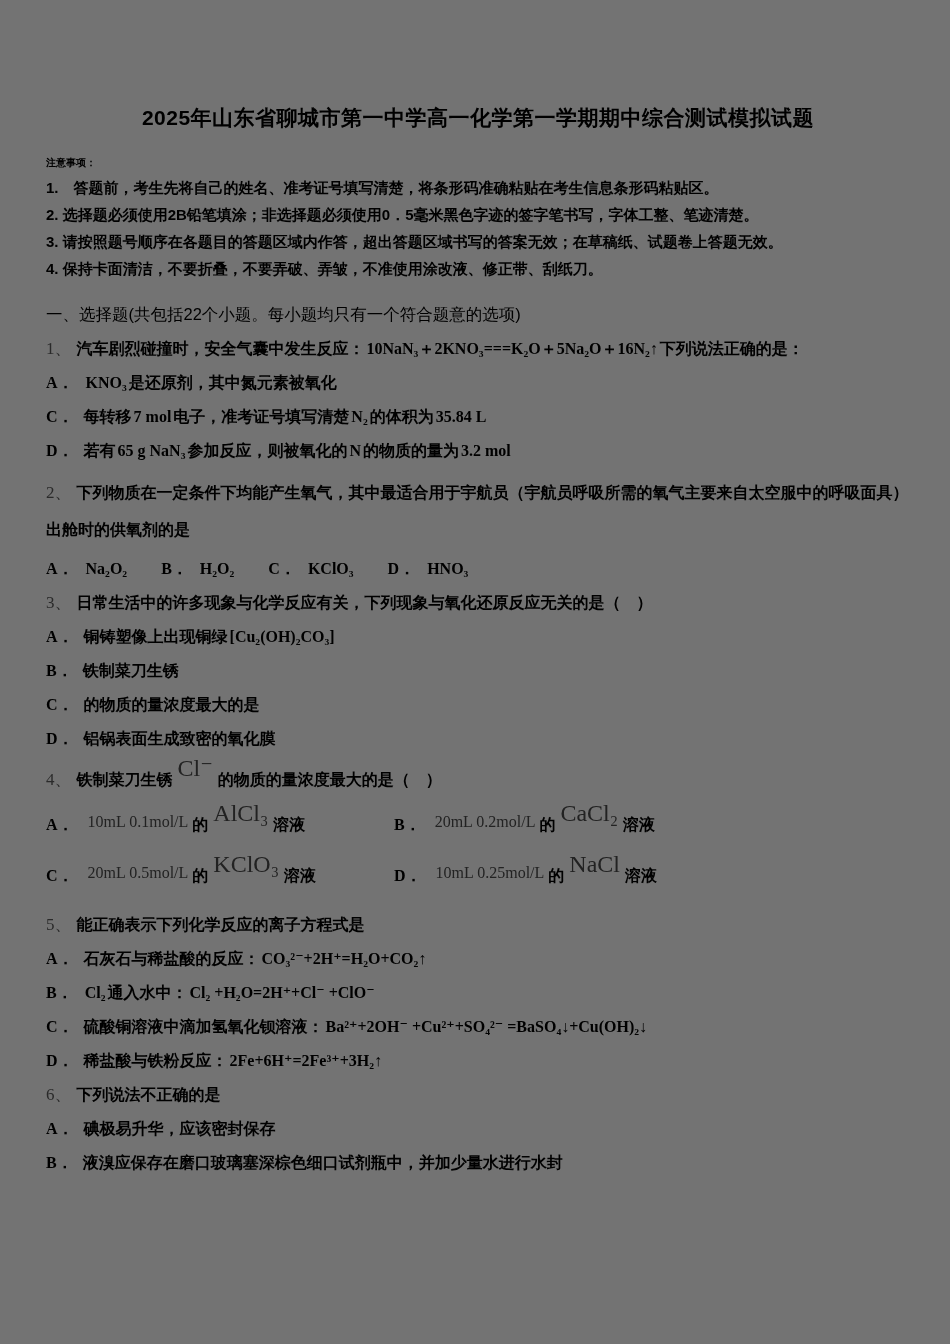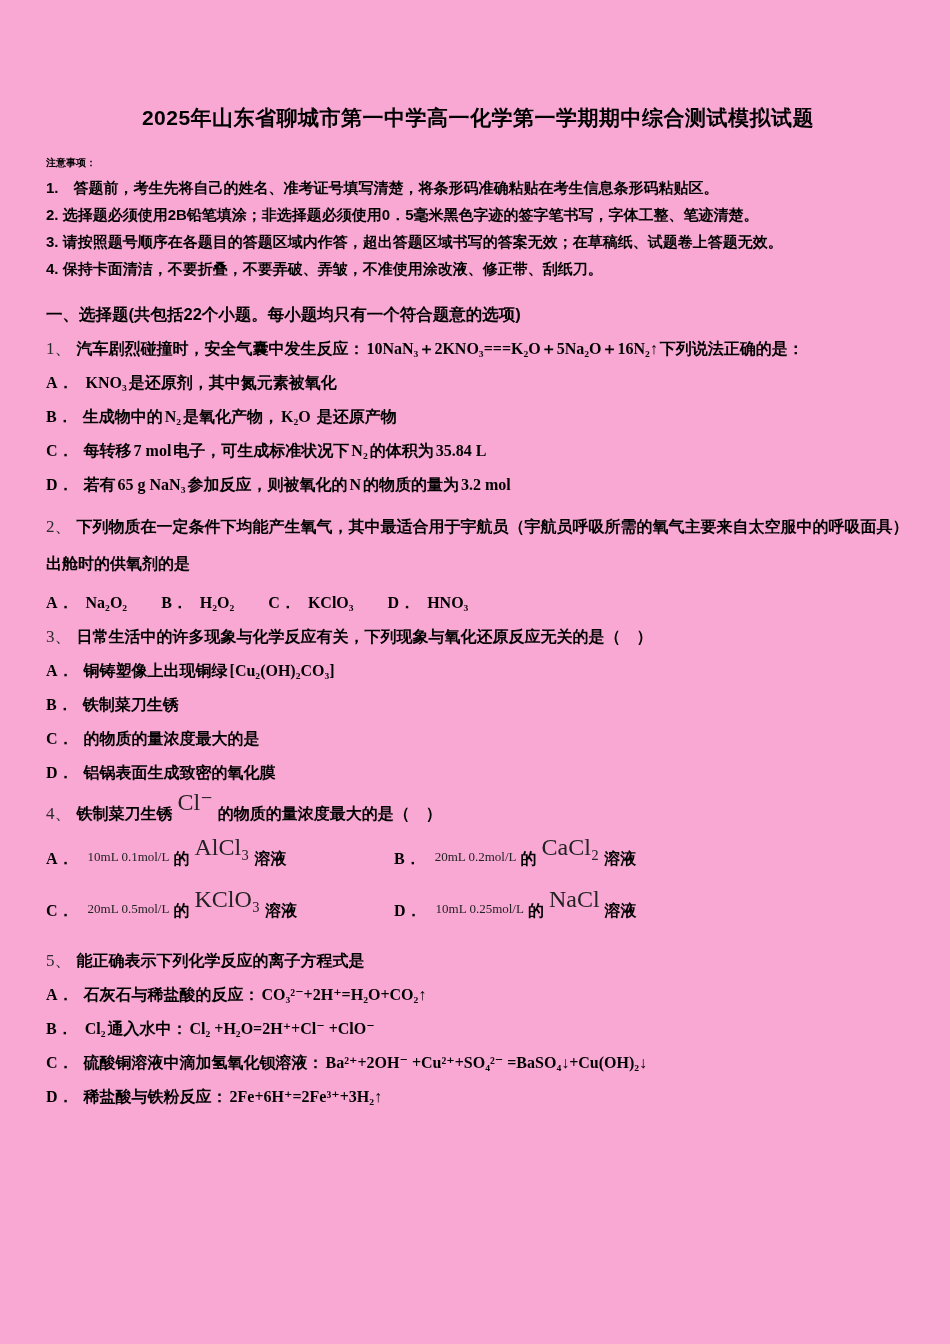--- a/index.html
+++ b/index.html
@@ -1,34 +1,34 @@
 <!DOCTYPE html>
 <html><head>
 <meta charset="utf-8">
 <style>
   html,body{margin:0;padding:0;background:#ffffff;}
   body{width:950px;height:1344px;color:#000;font-family:"Liberation Sans","DejaVu Sans",sans-serif;overflow:hidden;}
-  .page{box-sizing:border-box;width:950px;height:1344px;padding:104px 40px 0 46px;background:#f9a8d4;}
+  .page{box-sizing:border-box;width:950px;height:1344px;padding:104px 40px 0 46px;background:#737373;}
   .title{text-align:center;font-size:21px;font-weight:700;letter-spacing:.5px;margin:0 0 24px 0;}
   .notice-heading{font-size:10px;font-weight:700;margin:0 0 9px 0;}
   .notice-item{font-size:15px;font-weight:700;line-height:18px;margin:0 0 9px 0;}
-  .section-heading{font-size:16.5px;font-weight:700;margin:26px 0 12px 0;}
+  .section-heading{font-size:16.5px;font-weight:400;margin:26px 0 12px 0;}
   .question{margin:0;}
   .line{font-size:16px;line-height:21px;margin:0 0 13px 0;}
   .line.wrap{line-height:37px;margin-bottom:10px;max-width:878px;}
   .line.q4stem{margin-top:18px;}
   .line.two-col{display:flex;align-items:baseline;margin:22px 0 28px 0;}
   .line.two-col .col{width:348px;}
   .line.two-col .col:last-child{flex:1;}
   .seg-cn{font-weight:700;font-family:"Liberation Sans","DejaVu Sans",sans-serif;}
   .seg-num{font-family:"Liberation Serif","DejaVu Serif",serif;font-weight:400;font-size:17px;color:#2a2a2a;margin-right:5px;}
   .seg-opt{font-family:"Liberation Serif","DejaVu Serif",serif;font-weight:700;margin-right:10px;}
   .line .seg-opt:not(:first-child){margin-left:32px;}
   .seg-f{font-family:"Liberation Serif","DejaVu Serif",serif;font-weight:700;margin:0 2px;}
-  .seg-fl{font-family:"Liberation Serif","DejaVu Serif",serif;font-weight:400;font-size:13px;color:#222;position:relative;top:-3px;margin:0 4px;}
+  .seg-fl{font-family:"Liberation Serif","DejaVu Serif",serif;font-weight:400;font-size:16px;color:#222;position:relative;top:-3px;margin:0 4px;}
   .seg-flr{font-family:"Liberation Serif","DejaVu Serif",serif;font-weight:400;font-size:24px;color:#222;position:relative;top:-9px;margin:0 5px;}
 </style>
 </head>
 <body>
 
 <div class="page">
   <h1 class="title">2025年山东省聊城市第一中学高一化学第一学期期中综合测试模拟试题</h1>
 
   <div>
     <div class="notice-heading">注意事项：</div>
@@ -37,22 +37,21 @@
     <div class="notice-item">3. 请按照题号顺序在各题目的答题区域内作答，超出答题区域书写的答案无效；在草稿纸、试题卷上答题无效。</div>
     <div class="notice-item">4. 保持卡面清洁，不要折叠，不要弄破、弄皱，不准使用涂改液、修正带、刮纸刀。</div>
   </div>
 
   <div class="section-heading">一、选择题(共包括22个小题。每小题均只有一个符合题意的选项)</div>
 
   <div id="questions">
       <div class="question">
         <div class="line"><span class="seg-num">1、</span><span class="seg-cn">汽车剧烈碰撞时，安全气囊中发生反应：</span><span class="seg-f">10NaN₃＋2KNO₃===K₂O＋5Na₂O＋16N₂↑</span><span class="seg-cn">下列说法正确的是：</span></div>
         <div class="line"><span class="seg-opt">A．</span><span class="seg-f">KNO₃</span><span class="seg-cn">是还原剂，其中氮元素被氧化</span></div>
-        <div class="line"><span class="seg-opt">B．</span><span class="seg-cn">生成物中的</span><span class="seg-f">N₂</span><span class="seg-cn">是氧化产物，</span><span class="seg-f">K₂O </span><span class="seg-cn">是还原产物</span></div>
-        <div class="line"><span class="seg-opt">C．</span><span class="seg-cn">每转移</span><span class="seg-f">7 mol</span><span class="seg-cn">电子，可生成标准状况下</span><span class="seg-f">N₂</span><span class="seg-cn">的体积为</span><span class="seg-f">35.84 L</span></div>
+        <div class="line"><span class="seg-opt">C．</span><span class="seg-cn">每转移</span><span class="seg-f">7 mol</span><span class="seg-cn">电子，准考证号填写清楚</span><span class="seg-f">N₂</span><span class="seg-cn">的体积为</span><span class="seg-f">35.84 L</span></div>
         <div class="line"><span class="seg-opt">D．</span><span class="seg-cn">若有</span><span class="seg-f">65 g NaN₃</span><span class="seg-cn">参加反应，则被氧化的</span><span class="seg-f">N</span><span class="seg-cn">的物质的量为</span><span class="seg-f">3.2 mol</span></div>
       </div>
       <div class="question">
         <div class="line wrap"><span class="seg-num">2、</span><span class="seg-cn">下列物质在一定条件下均能产生氧气，其中最适合用于宇航员（宇航员呼吸所需的氧气主要来自太空服中的呼吸面具）出舱时的供氧剂的是</span></div>
         <div class="line"><span class="seg-opt">A．</span><span class="seg-f">Na₂O₂</span><span class="seg-opt">B．</span><span class="seg-f">H₂O₂</span><span class="seg-opt">C．</span><span class="seg-f">KClO₃</span><span class="seg-opt">D．</span><span class="seg-f">HNO₃</span></div>
       </div>
       <div class="question">
         <div class="line"><span class="seg-num">3、</span><span class="seg-cn">日常生活中的许多现象与化学反应有关，下列现象与氧化还原反应无关的是（　）</span></div>
         <div class="line"><span class="seg-opt">A．</span><span class="seg-cn">铜铸塑像上出现铜绿</span><span class="seg-f">[Cu₂(OH)₂CO₃]</span></div>
         <div class="line"><span class="seg-opt">B．</span><span class="seg-cn">铁制菜刀生锈</span></div>
@@ -70,14 +69,19 @@
           <div class="col"><span class="seg-opt">D．</span><span class="seg-fl">10mL 0.25mol/L</span><span class="seg-cn">的</span><span class="seg-flr">NaCl</span><span class="seg-cn">溶液</span></div>
         </div>
       </div>
       <div class="question">
         <div class="line"><span class="seg-num">5、</span><span class="seg-cn">能正确表示下列化学反应的离子方程式是</span></div>
         <div class="line"><span class="seg-opt">A．</span><span class="seg-cn">石灰石与稀盐酸的反应：</span><span class="seg-f">CO₃²⁻+2H⁺=H₂O+CO₂↑</span></div>
         <div class="line"><span class="seg-opt">B．</span><span class="seg-f">Cl₂</span><span class="seg-cn">通入水中：</span><span class="seg-f">Cl₂ +H₂O=2H⁺+Cl⁻ +ClO⁻</span></div>
         <div class="line"><span class="seg-opt">C．</span><span class="seg-cn">硫酸铜溶液中滴加氢氧化钡溶液：</span><span class="seg-f">Ba²⁺+2OH⁻ +Cu²⁺+SO₄²⁻ =BaSO₄↓+Cu(OH)₂↓</span></div>
         <div class="line"><span class="seg-opt">D．</span><span class="seg-cn">稀盐酸与铁粉反应：</span><span class="seg-f">2Fe+6H⁺=2Fe³⁺+3H₂↑</span></div>
       </div>
+      <div class="question">
+        <div class="line"><span class="seg-num">6、</span><span class="seg-cn">下列说法不正确的是</span></div>
+        <div class="line"><span class="seg-opt">A．</span><span class="seg-cn">碘极易升华，应该密封保存</span></div>
+        <div class="line"><span class="seg-opt">B．</span><span class="seg-cn">液溴应保存在磨口玻璃塞深棕色细口试剂瓶中，并加少量水进行水封</span></div>
+      </div>
     </div>
 </div>
 
 </body></html>

